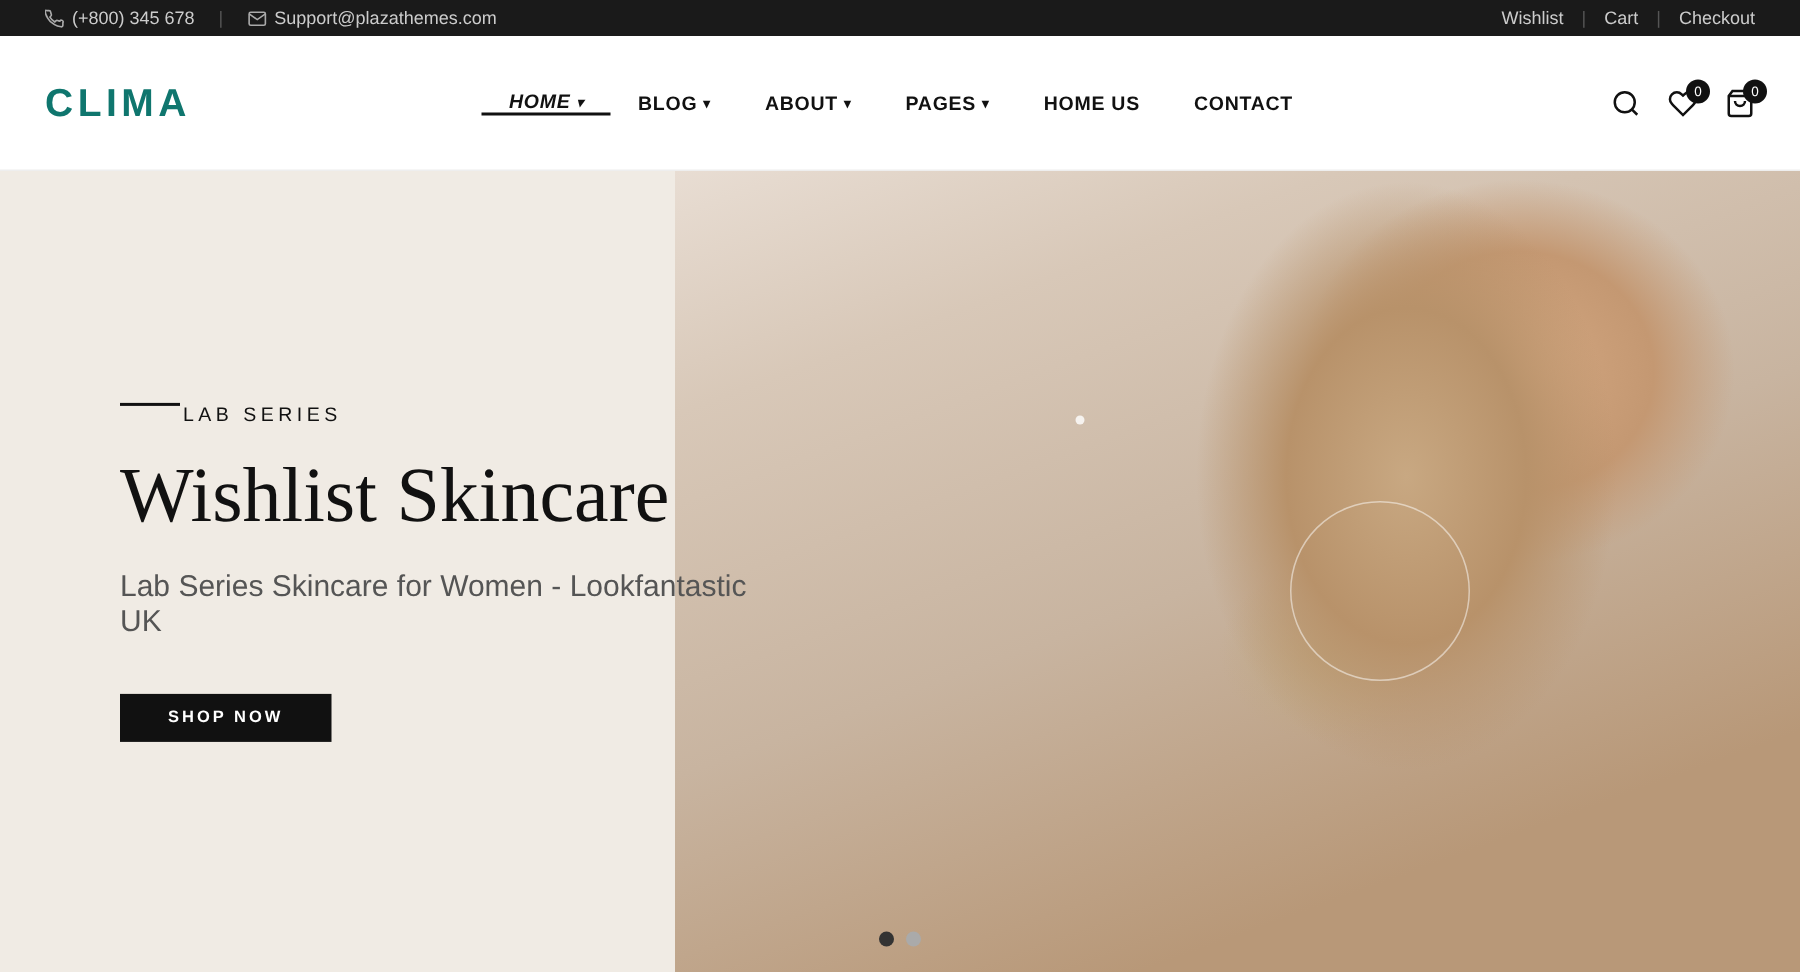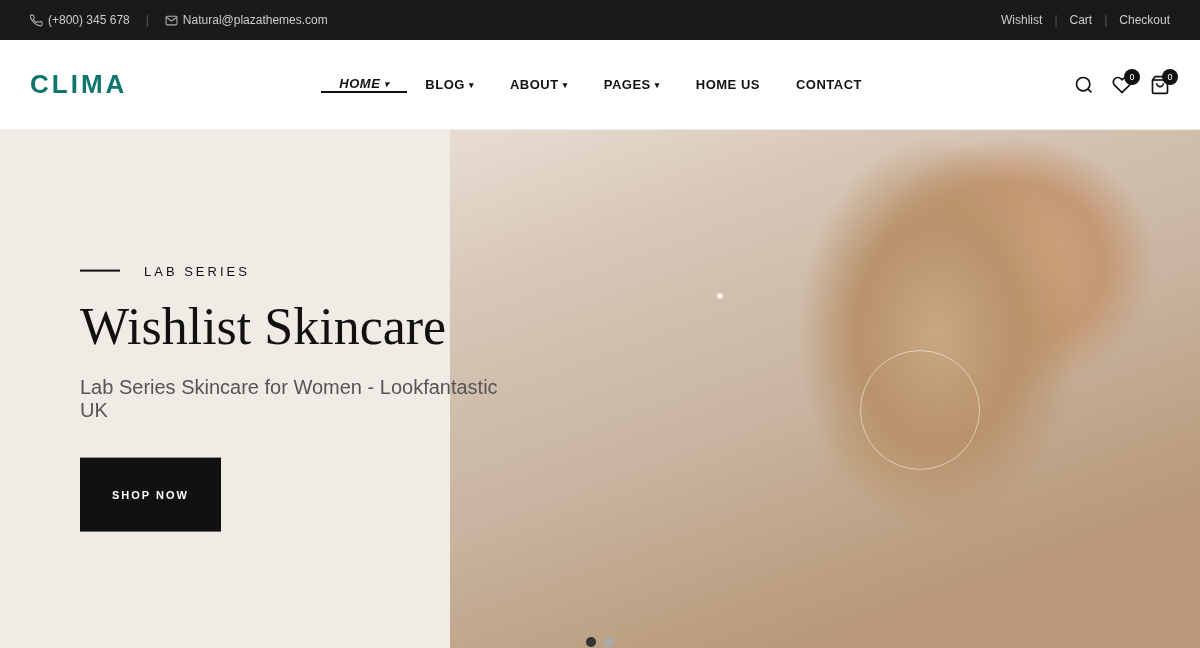--- a/index.html
+++ b/index.html
@@ -8,21 +8,21 @@
     
     .top-bar {
       background: #1a1a1a;
       color: #ccc;
       font-size: 12px;
       font-family: Arial, sans-serif;
       display: flex;
       align-items: center;
       justify-content: space-between;
       padding: 0 30px;
-      height: 40px;
+      height: 24px;
     }
     .top-bar-left { display: flex; align-items: center; gap: 16px; }
     .top-bar-left span { display: flex; align-items: center; gap: 5px; }
     .top-bar-right { display: flex; align-items: center; gap: 12px; }
     .top-bar-right a { color: #ccc; text-decoration: none; font-size: 12px; }
     .top-bar-sep { color: #555; }
 
     
     .header {
       display: flex;
@@ -135,22 +135,21 @@
 
     .hero-content {
       position: absolute;
       left: 80px;
       top: 50%;
       transform: translateY(-50%);
       max-width: 420px;
     }
     .hero-label {
       display: flex;
-      align-items: center;
-      gap: 24px;
+      gap: 2px;
       margin-bottom: 18px;
     }
     .hero-line {
       width: 40px;
       height: 2px;
       background: #111;
     }
     .hero-label-text {
       font-size: 13px;
       letter-spacing: 3px;
@@ -169,21 +168,21 @@
     .hero-subtitle {
       font-size: 20px;
       color: #555;
       font-family: Arial, sans-serif;
       margin-bottom: 36px;
     }
     .btn-shop-now {
       background: #111;
       color: #fff;
       border: none;
-      padding: 31px 32px;
+      padding: 10px 32px;
       font-size: 11px;
       letter-spacing: 2px;
       font-family: Arial, sans-serif;
       font-weight: 600;
       cursor: pointer;
       text-transform: uppercase;
     }
 
     
     .slider-dots {
@@ -212,21 +211,21 @@
           <path d="M22 16.92v3a2 2 0 01-2.18 2 19.79 19.79 0 01-8.63-3.07A19.5 19.5 0 013.09 10.8a19.79 19.79 0 01-3.07-8.68A2 2 0 012 2h3a2 2 0 012 1.72c.127.96.361 1.903.7 2.81a2 2 0 01-.45 2.11L6.09 9.91a16 16 0 006 6l1.27-1.27a2 2 0 012.11-.45c.907.339 1.85.573 2.81.7A2 2 0 0122 16.92z"></path>
         </svg>
       <span>(+800) 345 678</span>
     </span>
     <span class="top-bar-sep">|</span>
     <span>
       <svg width="13" height="13" viewBox="0 0 24 24" fill="none" stroke="#aaa" stroke-width="2">
           <path d="M4 4h16c1.1 0 2 .9 2 2v12c0 1.1-.9 2-2 2H4c-1.1 0-2-.9-2-2V6c0-1.1.9-2 2-2z"></path>
           <polyline points="22,6 12,13 2,6"></polyline>
         </svg>
-      <span>Natural@plazathemes.com</span>
+      <span>Support@plazathemes.com</span>
     </span>
   </div>
   <div class="top-bar-right">
     <a href="#">Wishlist</a>
     <span class="top-bar-sep">|</span>
     <a href="#">Cart</a>
     <span class="top-bar-sep">|</span>
     <a href="#">Checkout</a>
   </div>
 </div>

